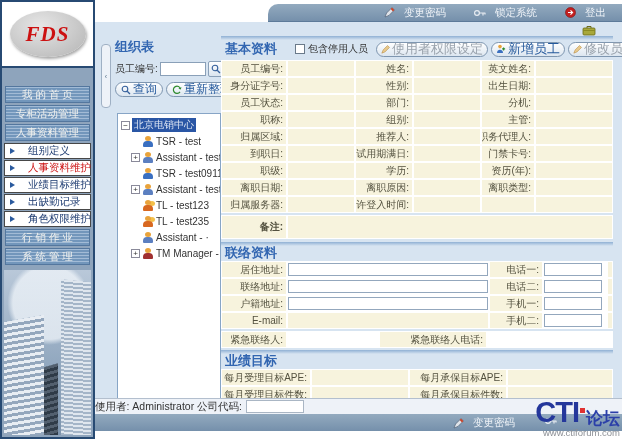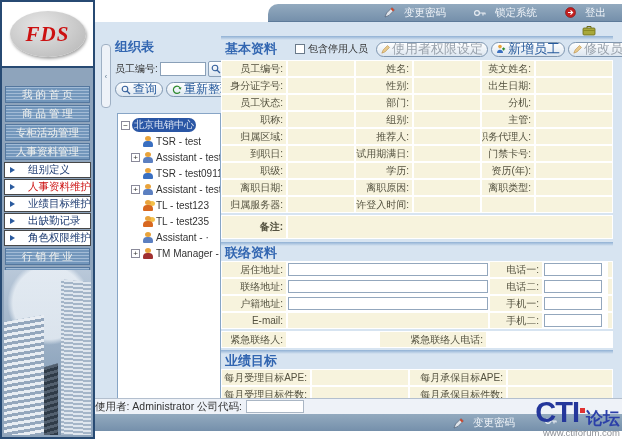--- a/index.html
+++ b/index.html
@@ -57,21 +57,21 @@
           display:flex;align-items:center;justify-content:center;cursor:pointer;}
   .org-btns{display:flex;gap:3px;margin-top:5px;}
   .pill{display:inline-flex;align-items:center;gap:2px;height:15px;padding:0 5px;box-sizing:border-box;
         border:1px solid #7e96b0;border-radius:8px;background:linear-gradient(#ffffff,#dce6f0);
         font-size:12px;color:#24599c;cursor:pointer;white-space:nowrap;}
   .pill.disabled{color:#9aa3ad;cursor:default;}
   .treebox{position:absolute;left:2px;top:75px;width:104px;height:288px;background:#fff;
            border:1px solid #87a5c6;overflow:hidden;padding:3px 0 0 3px;box-sizing:border-box;}
   .tnode{display:flex;align-items:center;gap:2px;height:16px;font-size:10px;color:#333;cursor:pointer;white-space:nowrap;}
   .tnode .lbl{overflow:hidden;text-overflow:clip;}
-  .tnode.root .lbl{background:#2a56a5;color:#dfe7f4;padding:0 2px;border-radius:7px;}
+  .tnode.root .lbl{background:#2a56a5;color:#dfe7f4;padding:0 2px;}
   .tchildren{margin-left:10px;}
   .exp{width:9px;height:9px;box-sizing:border-box;border:1px solid #8a8a9a;background:#fff;flex:0 0 9px;
        font-size:8px;line-height:7px;text-align:center;color:#333;cursor:pointer;}
   .exp-sp{width:9px;flex:0 0 9px;}
   .pe{position:relative;width:12px;height:11px;flex:0 0 12px;}
   .pe i{position:absolute;left:3px;top:0;width:6px;height:5px;border-radius:50%;background:#e9a33b;}
   .pe b{position:absolute;left:1px;bottom:0;width:10px;height:6px;border-radius:4px 4px 1px 1px;background:#3a6fc0;}
   .pe.v-asst b{background:#5b7fc0;}
   .pe.v-tl i{box-shadow:4px 1px 0 #f3c04a;}
   .pe.v-tl b{background:#d86820;}
@@ -151,21 +151,20 @@
   </div>
 
   <div class="sidebar">
     <div class="logo-box">
       <div class="logo-ellipse">
         <span class="logo-text">FDS</span>
       </div>
     </div>
     <div class="menu">
       <div class="m-group">我 的 首 页</div>
-      <div class="m-group">商 品 管 理</div>
       <div class="m-group">专柜活动管理</div>
       <div class="m-group">人事资料管理</div>
 
       <div class="m-sub">
         <span class="tri"></span>
         <span>组别定义</span>
       </div>
       <div class="m-sub selected">
         <span class="tri"></span>
         <span>人事资料维护</span>

